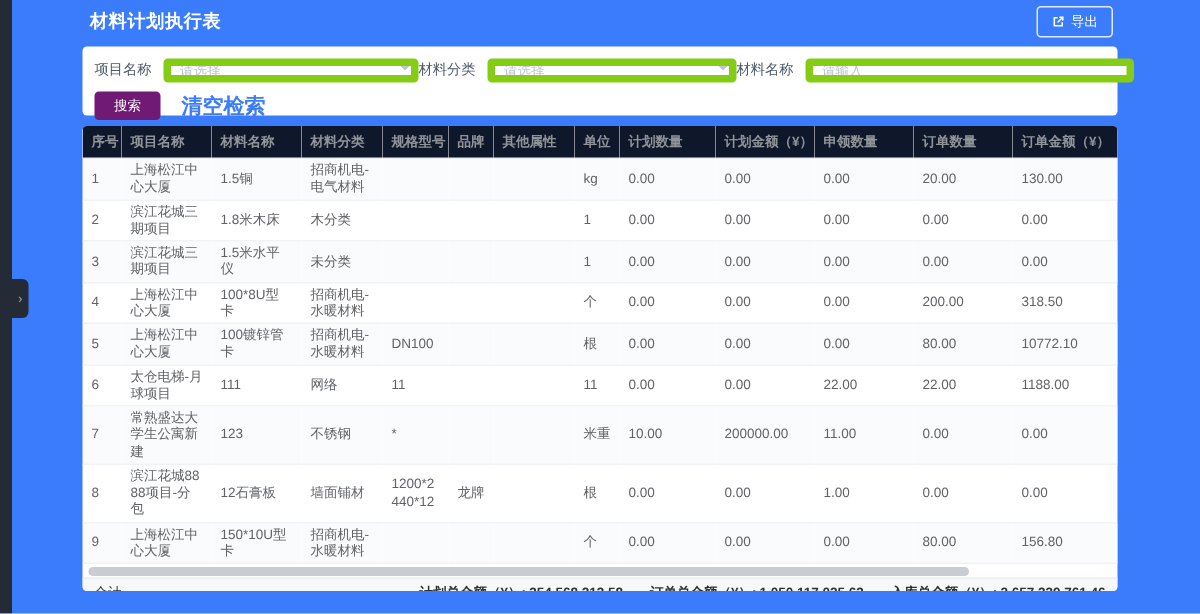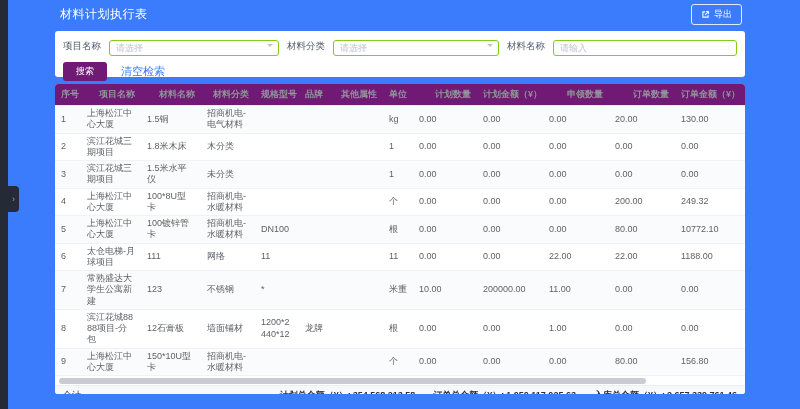--- a/index.html
+++ b/index.html
@@ -16,64 +16,64 @@
     position:absolute; left:8px; top:186px; width:11px; height:26px;
     background:#252b36; border-radius:0 4px 4px 0; z-index:6;
     color:#9aa4b5; font-size:9px; display:flex; align-items:center; justify-content:center;
     cursor:pointer;
   }
   
   .topbar {
     position:absolute; left:8px; right:0; top:0; height:28px;
     display:flex; align-items:center; padding:0 58px 0 52px;
   }
-  .page-title { color:#fff; font-size:12px; font-weight:normal; letter-spacing:.5px; }
+  .page-title { color:#fff; font-size:12px; font-weight:bold; letter-spacing:.5px; }
   .export-btn {
     margin-left:auto; display:flex; align-items:center; gap:4px;
     border:1px solid rgba(255,255,255,.85); background:transparent; color:#fff;
     font-size:9px; padding:3px 9px; border-radius:3px; cursor:pointer;
     font-family:inherit;
     text-align:right;
   }
   
   .filter-card {
     position:absolute; left:55px; top:31px; width:690px; height:46px;
     background:#fff; border-radius:3px; padding:6px 8px 0 8px; z-index:2;
   }
   .filter-row { display:flex; align-items:center; justify-content:space-between; }
   .filter-group { display:flex; align-items:center; }
   .filter-label { font-size:9.5px; color:#4e5969; margin-right:8px; white-space:nowrap; }
   .field { position:relative; }
   .field input {
-    border:1px solid #84cc16; border-radius:3px; height:16px; font-size:9px;
+    border:5px solid #84cc16; border-radius:3px; height:16px; font-size:9px;
     color:#606266; padding:0 16px 0 6px; outline:none; font-family:inherit; background:#fff;
   }
   .field input::placeholder { color:#c0c4cc; }
-  .w1 input { width:170px; } .w2 input { width:166px; } .w3 input { width:184px; padding-right:9px; }
+  .w1 input { width:170px; } .w2 input { width:166px; } .w3 input { width:219px; padding-right:9px; }
   .chevron {
     position:absolute; right:6px; top:7px; width:0; height:0;
     border-left:3px solid transparent; border-right:3px solid transparent;
     border-top:3.5px solid #c0c4cc; pointer-events:none;
   }
   .action-row { display:flex; align-items:center; margin-top:6px; }
   .search-btn {
     background:#701a75; color:#fff; border:none; border-radius:3px;
     font-size:9px; padding:3px 13px; cursor:pointer; font-family:inherit;
   }
-  .clear-link { margin-left:14px; color:#3b7cfd; font-size:11px; cursor:pointer; background:none; border:none; font-family:inherit; }
+  .clear-link { margin-left:14px; color:#3b7cfd; font-size:14px; cursor:pointer; background:none; border:none; font-family:inherit;font-weight:bold; }
   
   .table-card {
     position:absolute; left:55px; top:84px; width:690px; height:310px;
     background:#fff; border-radius:3px; overflow:hidden; z-index:2;
     display:flex; flex-direction:column;
   }
   table { width:690px; border-collapse:collapse; table-layout:fixed; }
   th {
-    background:#701a75; color:#909399; font-size:9px; font-weight:bold;
-    text-align:right; padding:4px 6px; border-bottom:1px solid #ebeef5; white-space:nowrap;
+    background:#0f172a; color:#909399; font-size:9px; font-weight:bold;
+    text-align:left; padding:4px 6px; border-bottom:1px solid #ebeef5; white-space:nowrap;
     overflow:hidden;
   }
   td {
     font-size:9px; color:#606266; padding:2px 6px; border-bottom:1px solid #f0f2f5;
     word-break:break-all; line-height:1.25; vertical-align:middle; overflow:hidden;
   }
   tbody tr { height:27px; }
   tbody tr:nth-child(odd) { background:#fafbfc; }
   
   .hscroll { height:8px; margin:1px 4px 0 4px; position:relative; flex:none; }
@@ -223,21 +223,21 @@
           <td>100*8U型卡</td>
           <td>招商机电-水暖材料</td>
           <td></td>
           <td></td>
           <td></td>
           <td>个</td>
           <td>0.00</td>
           <td>0.00</td>
           <td>0.00</td>
           <td>200.00</td>
-          <td>249.32</td>
+          <td>318.50</td>
         </tr>
         <tr>
           <td>5</td>
           <td>上海松江中心大厦</td>
           <td>100镀锌管卡</td>
           <td>招商机电-水暖材料</td>
           <td>DN100</td>
           <td></td>
           <td></td>
           <td>根</td>

